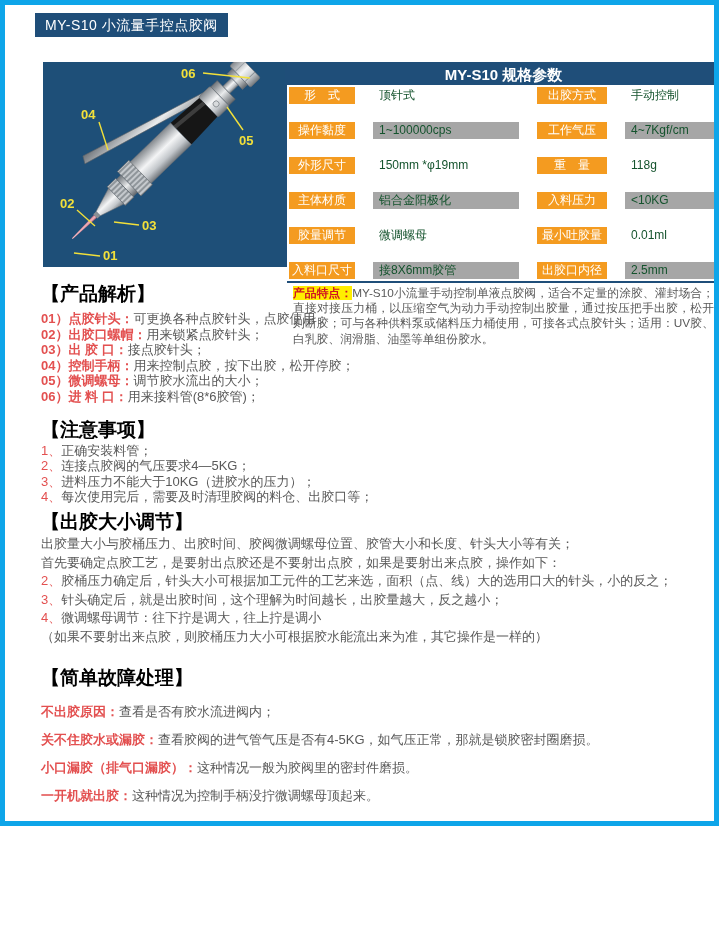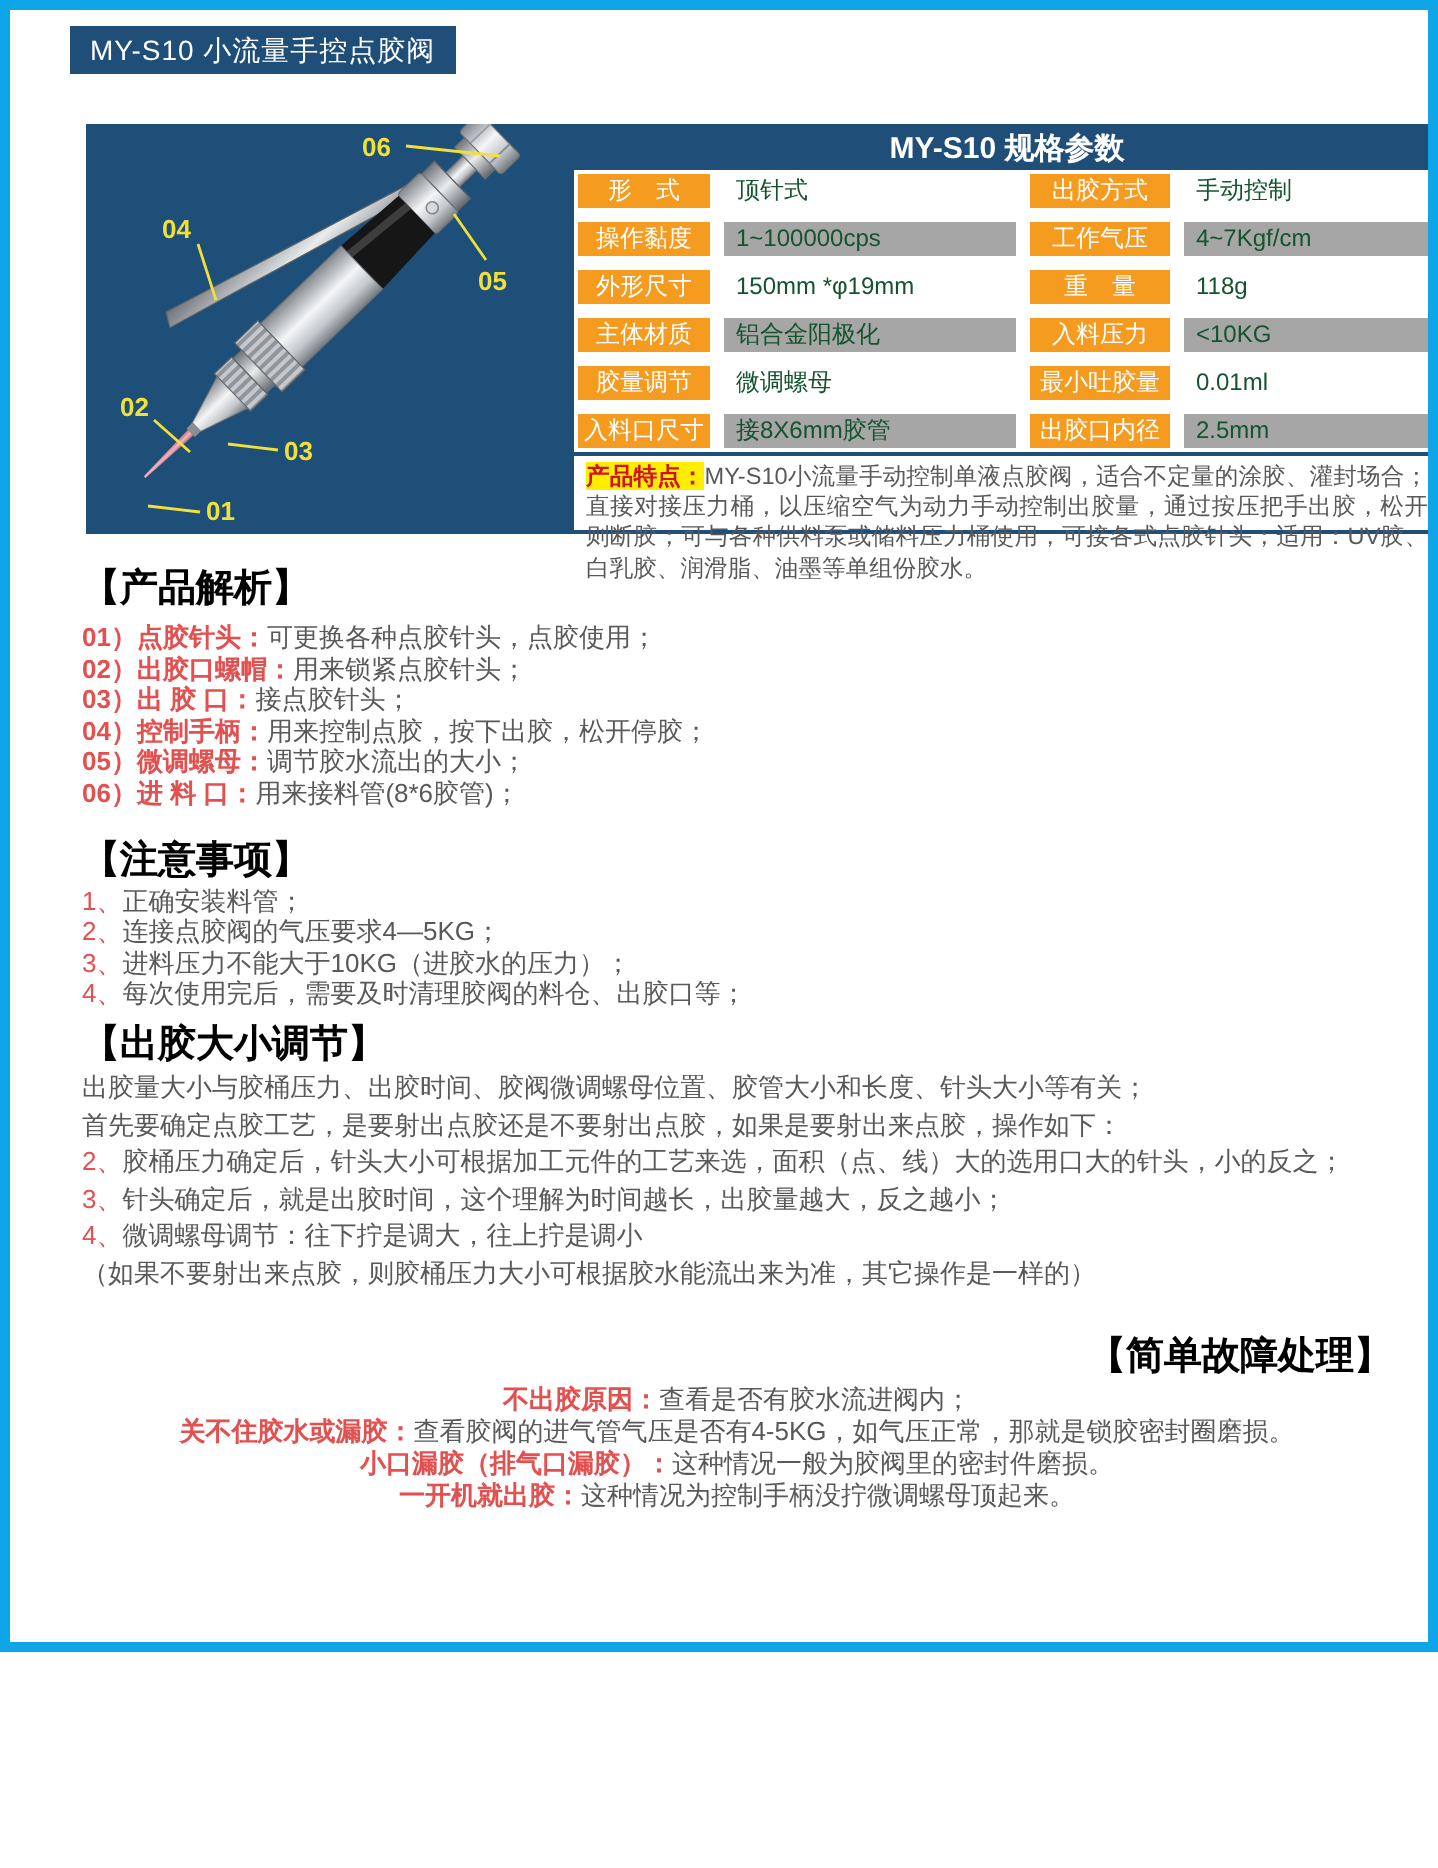--- a/index.html
+++ b/index.html
@@ -10,40 +10,40 @@
   .title-bar { position:absolute; left:30px; top:8px; height:24px; background:#1f4e79;
     color:#fff; font-size:14px; line-height:24px; padding:0 10px; letter-spacing:0.5px; }
 
   
   .content { position:absolute; left:38px; top:57px; width:679px; height:205px; display:flex; }
   .img-panel { width:242px; height:205px; background:#1e4f78; position:relative; flex:none; }
   .spec-panel { width:437px; height:205px; border:2px solid #1f4e79; background:#fff;
     display:flex; flex-direction:column; flex:none; }
   .spec-title { height:21px; background:#1f4e79; color:#fff; font-weight:bold; font-size:15px;
     text-align:center; line-height:21px; flex:none; }
-  .spec-grid { display:grid; grid-template-columns:66px 146px 70px 1fr; gap:7px; padding:2px;
+  .spec-grid { display:grid; grid-template-columns:66px 146px 70px 1fr; gap:18px; padding:2px;
     background:#fff; flex:none; }
   .cl { background:#f49b20; color:#fff; font-size:12px; height:17px; line-height:17px;
     text-align:center; white-space:nowrap; overflow:hidden; }
   .cv { font-size:12px; height:17px; line-height:17px; padding-left:6px; color:#14532d; white-space:nowrap; }
   .row-w { background:#ffffff; }
   .row-g { background:#a6a6a6; }
   .features { border-top:2px solid #1f4e79; flex:1; padding:3px 6px 0 6px; font-size:11.8px;
     line-height:15.2px; color:#595959; text-align:justify; }
   .feat-label { color:#cf1322; font-weight:bold; background:#ffee00; }
 
   
   .sections { position:absolute; left:36px; top:276px; width:655px; }
   .sec-h { font-size:19px; font-weight:bold; color:#000000; }
   .item13 { font-size:13px; line-height:15.6px; color:#595959; }
   .red { color:#e35050; }
   .redb { color:#e35050; font-weight:bold; }
-  .mt12 { margin-top:12px; } .mt16 { margin-top:4px; } .mt18 { margin-top:18px;text-align:right; }
+  .mt12 { margin-top:12px; } .mt16 { margin-top:4px; } .mt18 { margin-top:18px; }
   .adj p, .adj div { font-size:13px; line-height:18.6px; color:#595959; }
-  .fault-item { font-size:13px; line-height:15px; color:#595959; margin-top:1px;text-align:center; }
+  .fault-item { font-size:13px; line-height:15px; color:#595959; margin-top:13px; }
   .analysis-block { margin-top:4px; }
 
   
   .footer { position:absolute; left:0; top:906px; height:14px; display:flex; align-items:center; }
   .footer-bar { width:65px; height:14px; background:#1f4e79; color:#fff; font-size:12px;
     line-height:14px; text-align:right; padding-right:3px; }
   .footer-num { color:#1f4e79; font-weight:bold; font-size:13px; margin-left:3px; }
 
   
   .callout { fill:#f2e03a; font-size:13px; font-weight:bold; font-family:"Liberation Sans","DejaVu Sans",sans-serif; }

